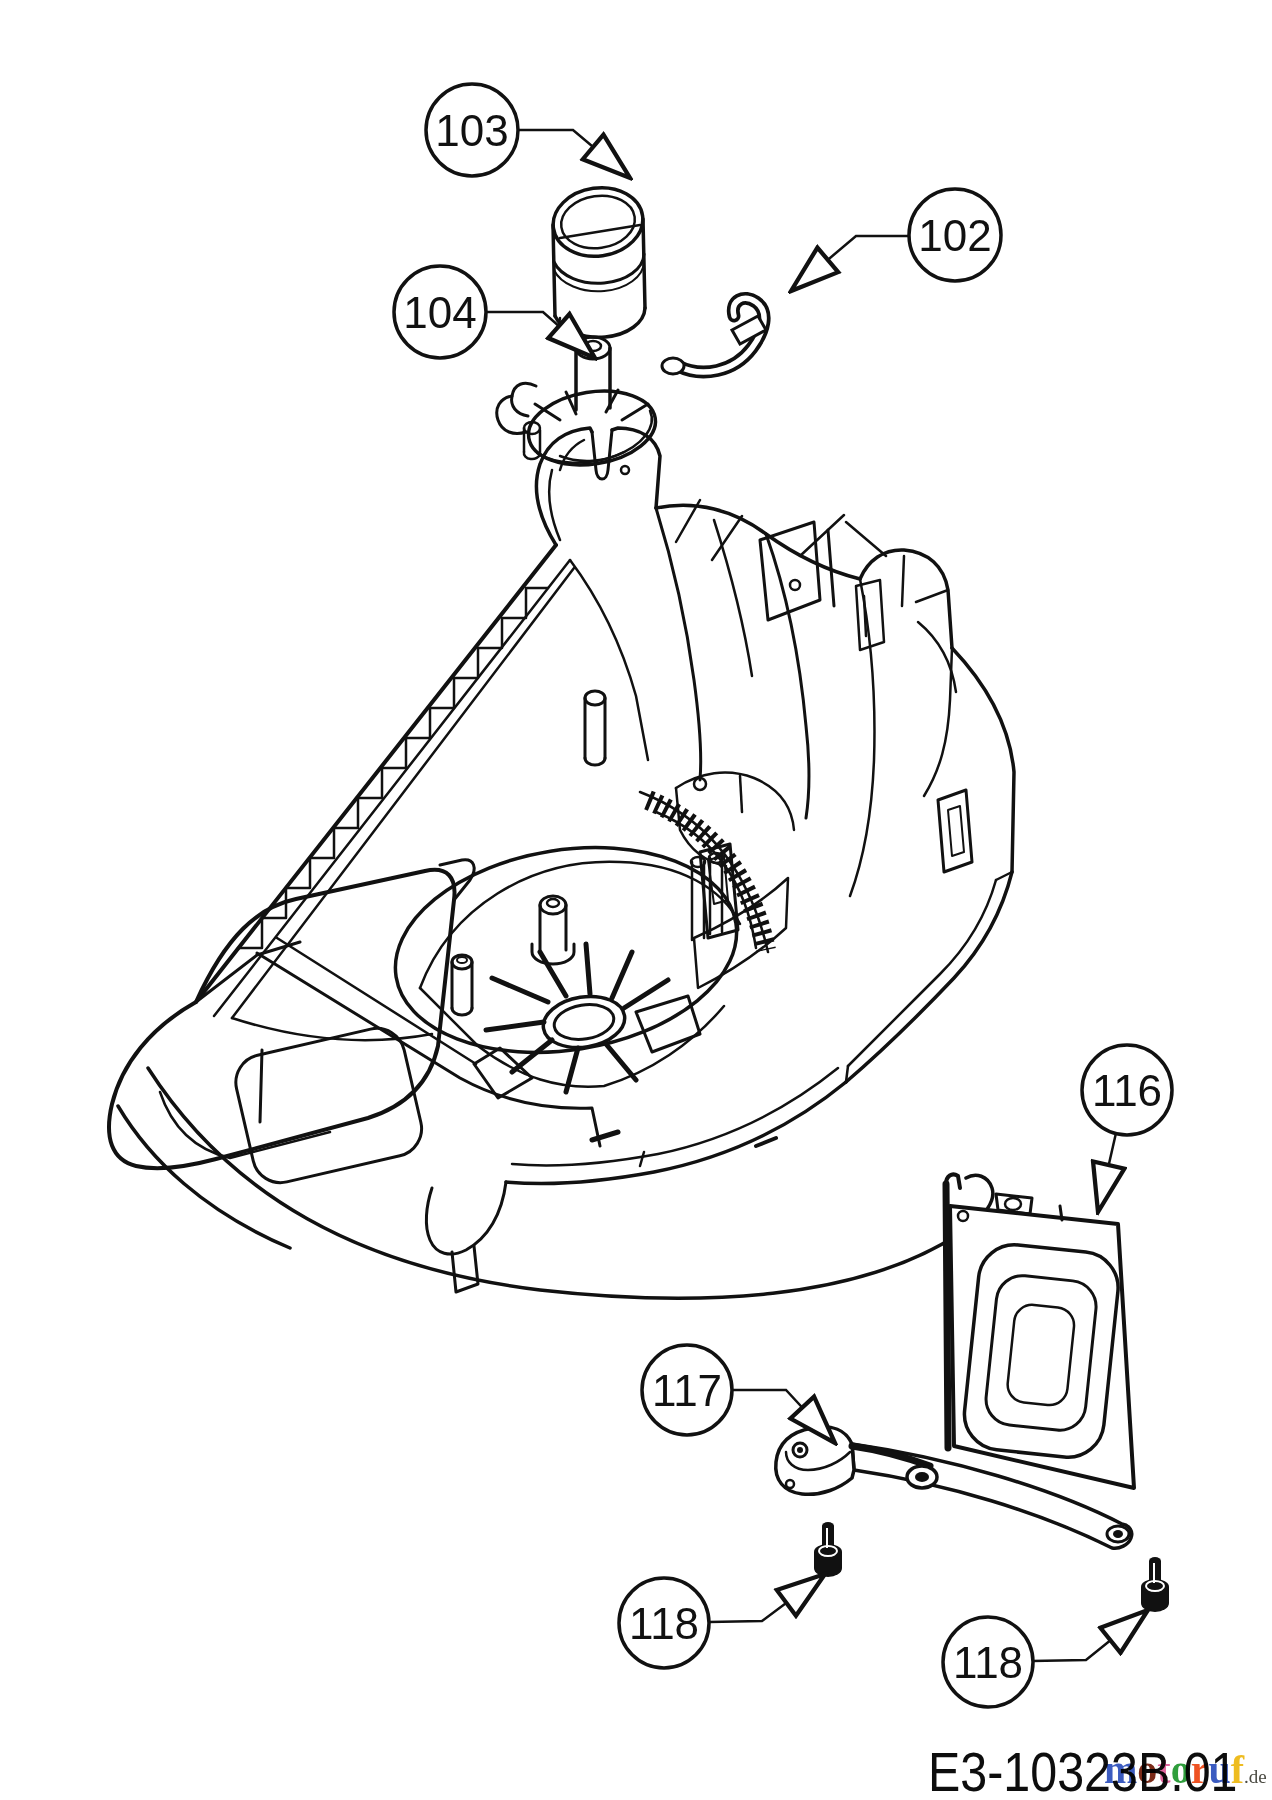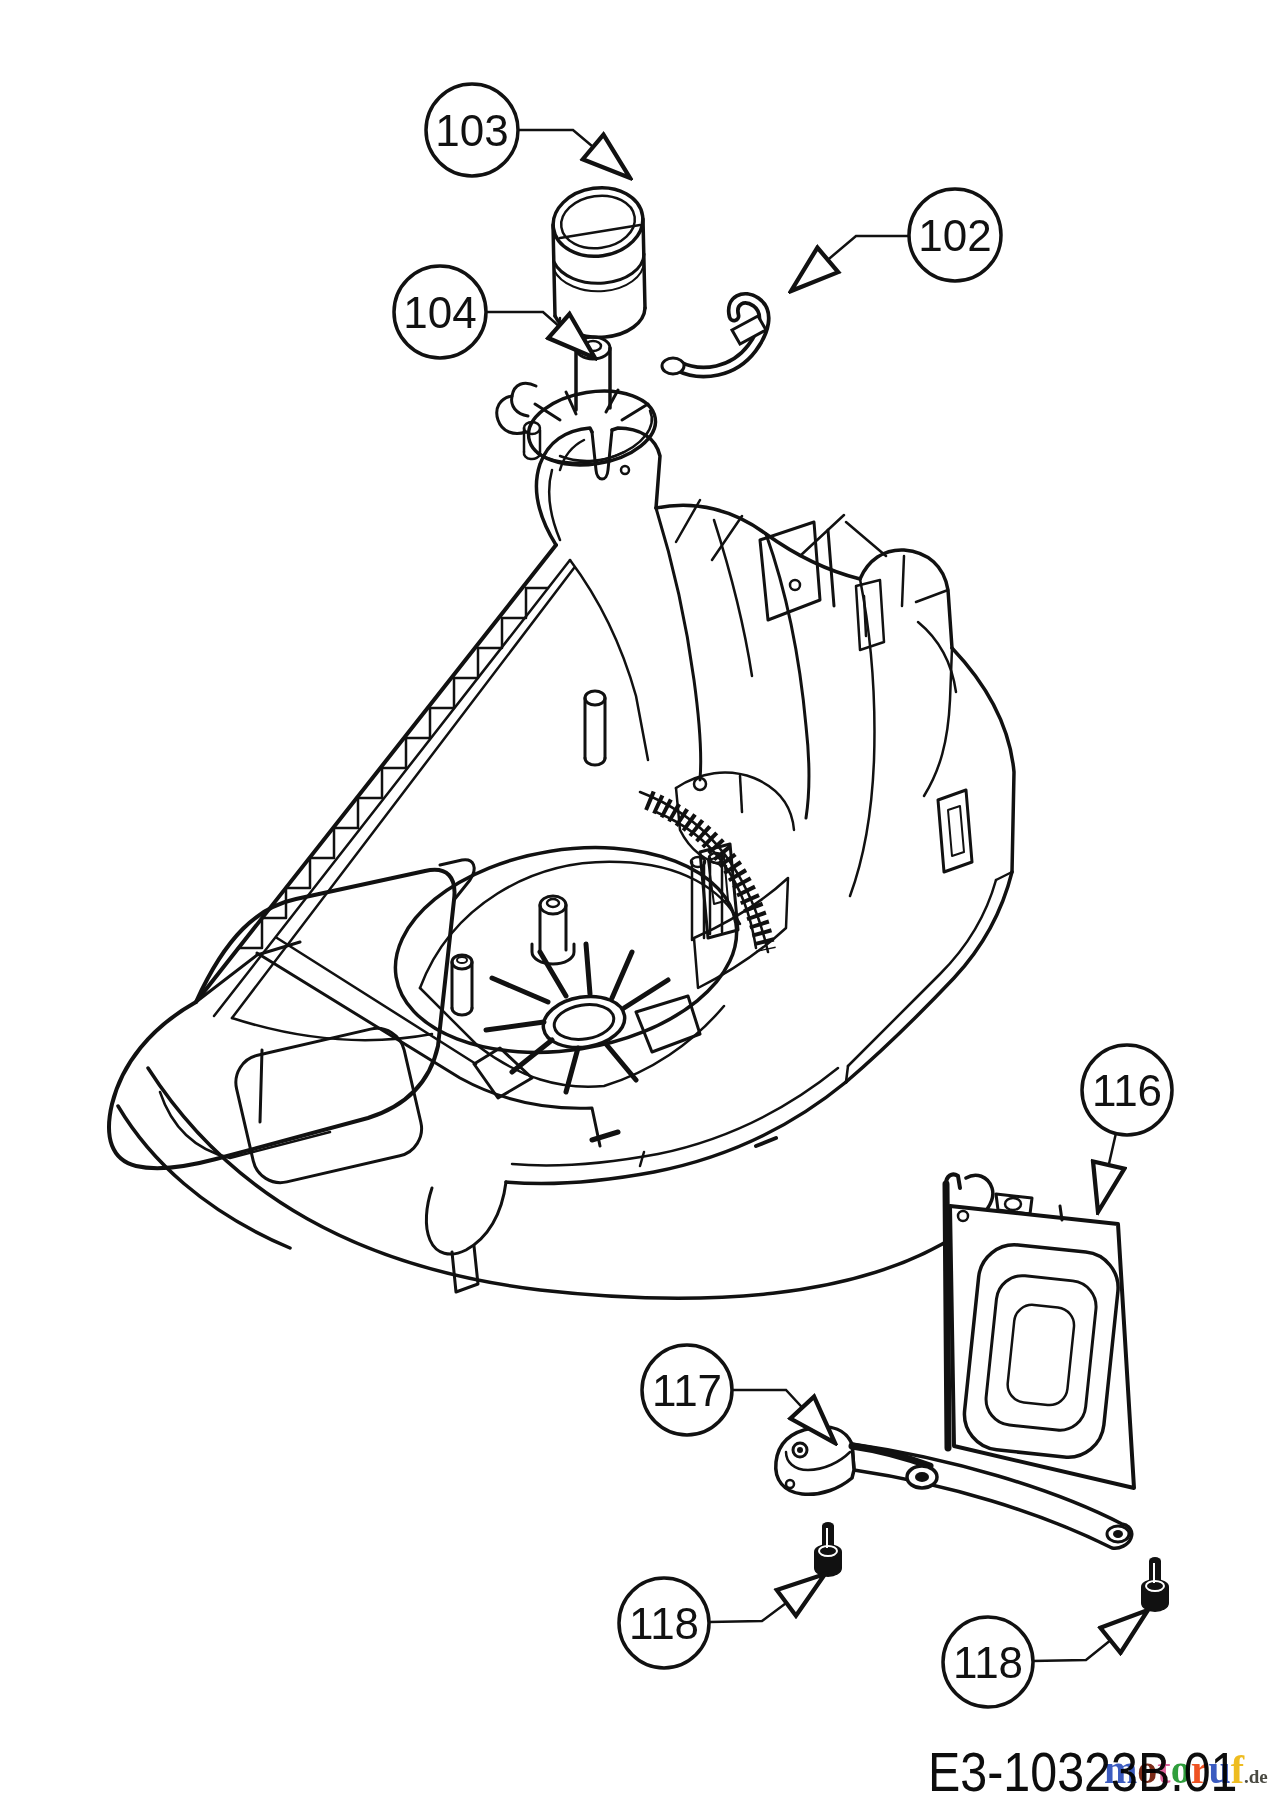--- a/index.html
+++ b/index.html
@@ -6,21 +6,21 @@
   .page{position:relative;width:1272px;height:1800px;background:#ffffff;overflow:hidden;
         font-family:"Liberation Sans",sans-serif;}
   svg{position:absolute;left:0;top:0;}
   .callout-num{font-family:"Liberation Sans",sans-serif;font-size:44px;fill:#111;}
   .part-number{position:absolute;left:928px;top:1740px;font-size:55px;color:#0d0d0d;
                font-family:"Liberation Sans",sans-serif;letter-spacing:0px;
                transform:scaleX(0.88);transform-origin:left top;white-space:nowrap;}
   .watermark{position:absolute;left:1104px;top:1750px;font-family:"Liberation Serif",serif;
              font-weight:bold;font-size:40px;line-height:40px;white-space:nowrap;
              mix-blend-mode:multiply;}
-  .watermark .suffix{font-size:19px;font-weight:bold;}
+  .watermark .suffix{font-size:19px;font-weight:normal;}
 </style>
 </head>
 <body>
 
 <div class="page">
 
 <svg width="1272" height="1800" viewBox="0 0 1272 1800">
   <defs>
     <marker id="arrow" viewBox="0 0 20 14" refX="19" refY="7" markerWidth="22" markerHeight="15" orient="auto">
       <path d="M1,1 L19,7 L1,13 Z" fill="#fff" stroke="#111" stroke-width="1.6"></path>

